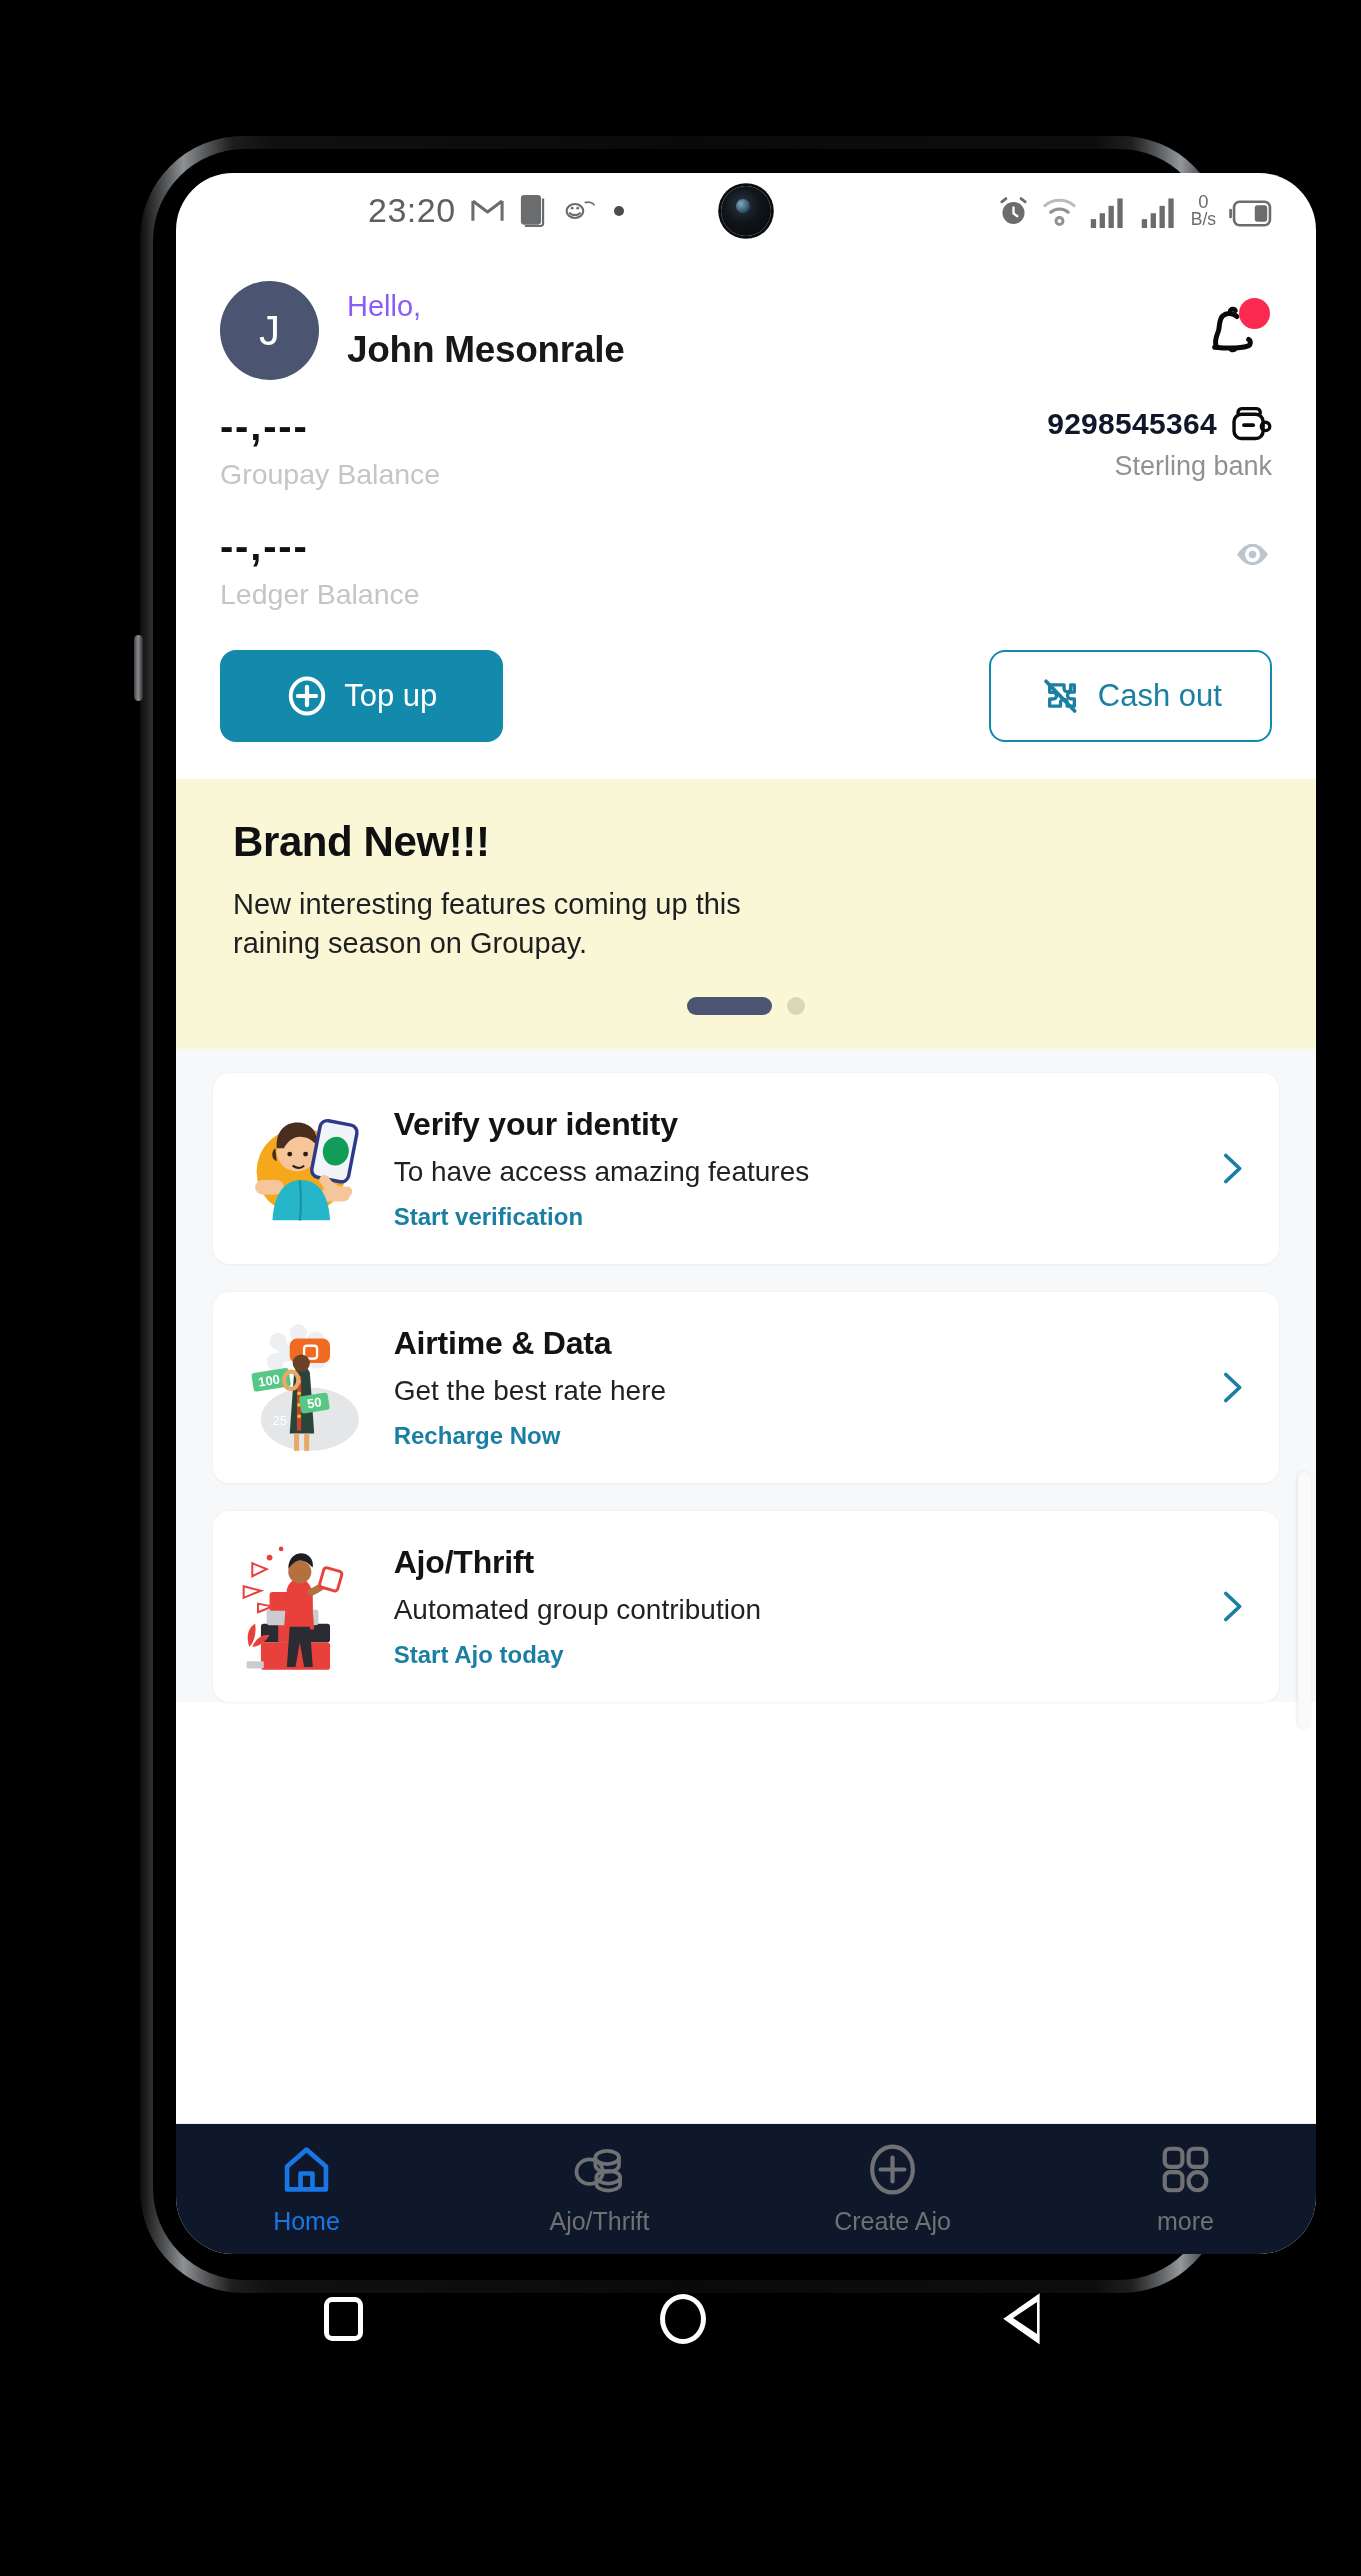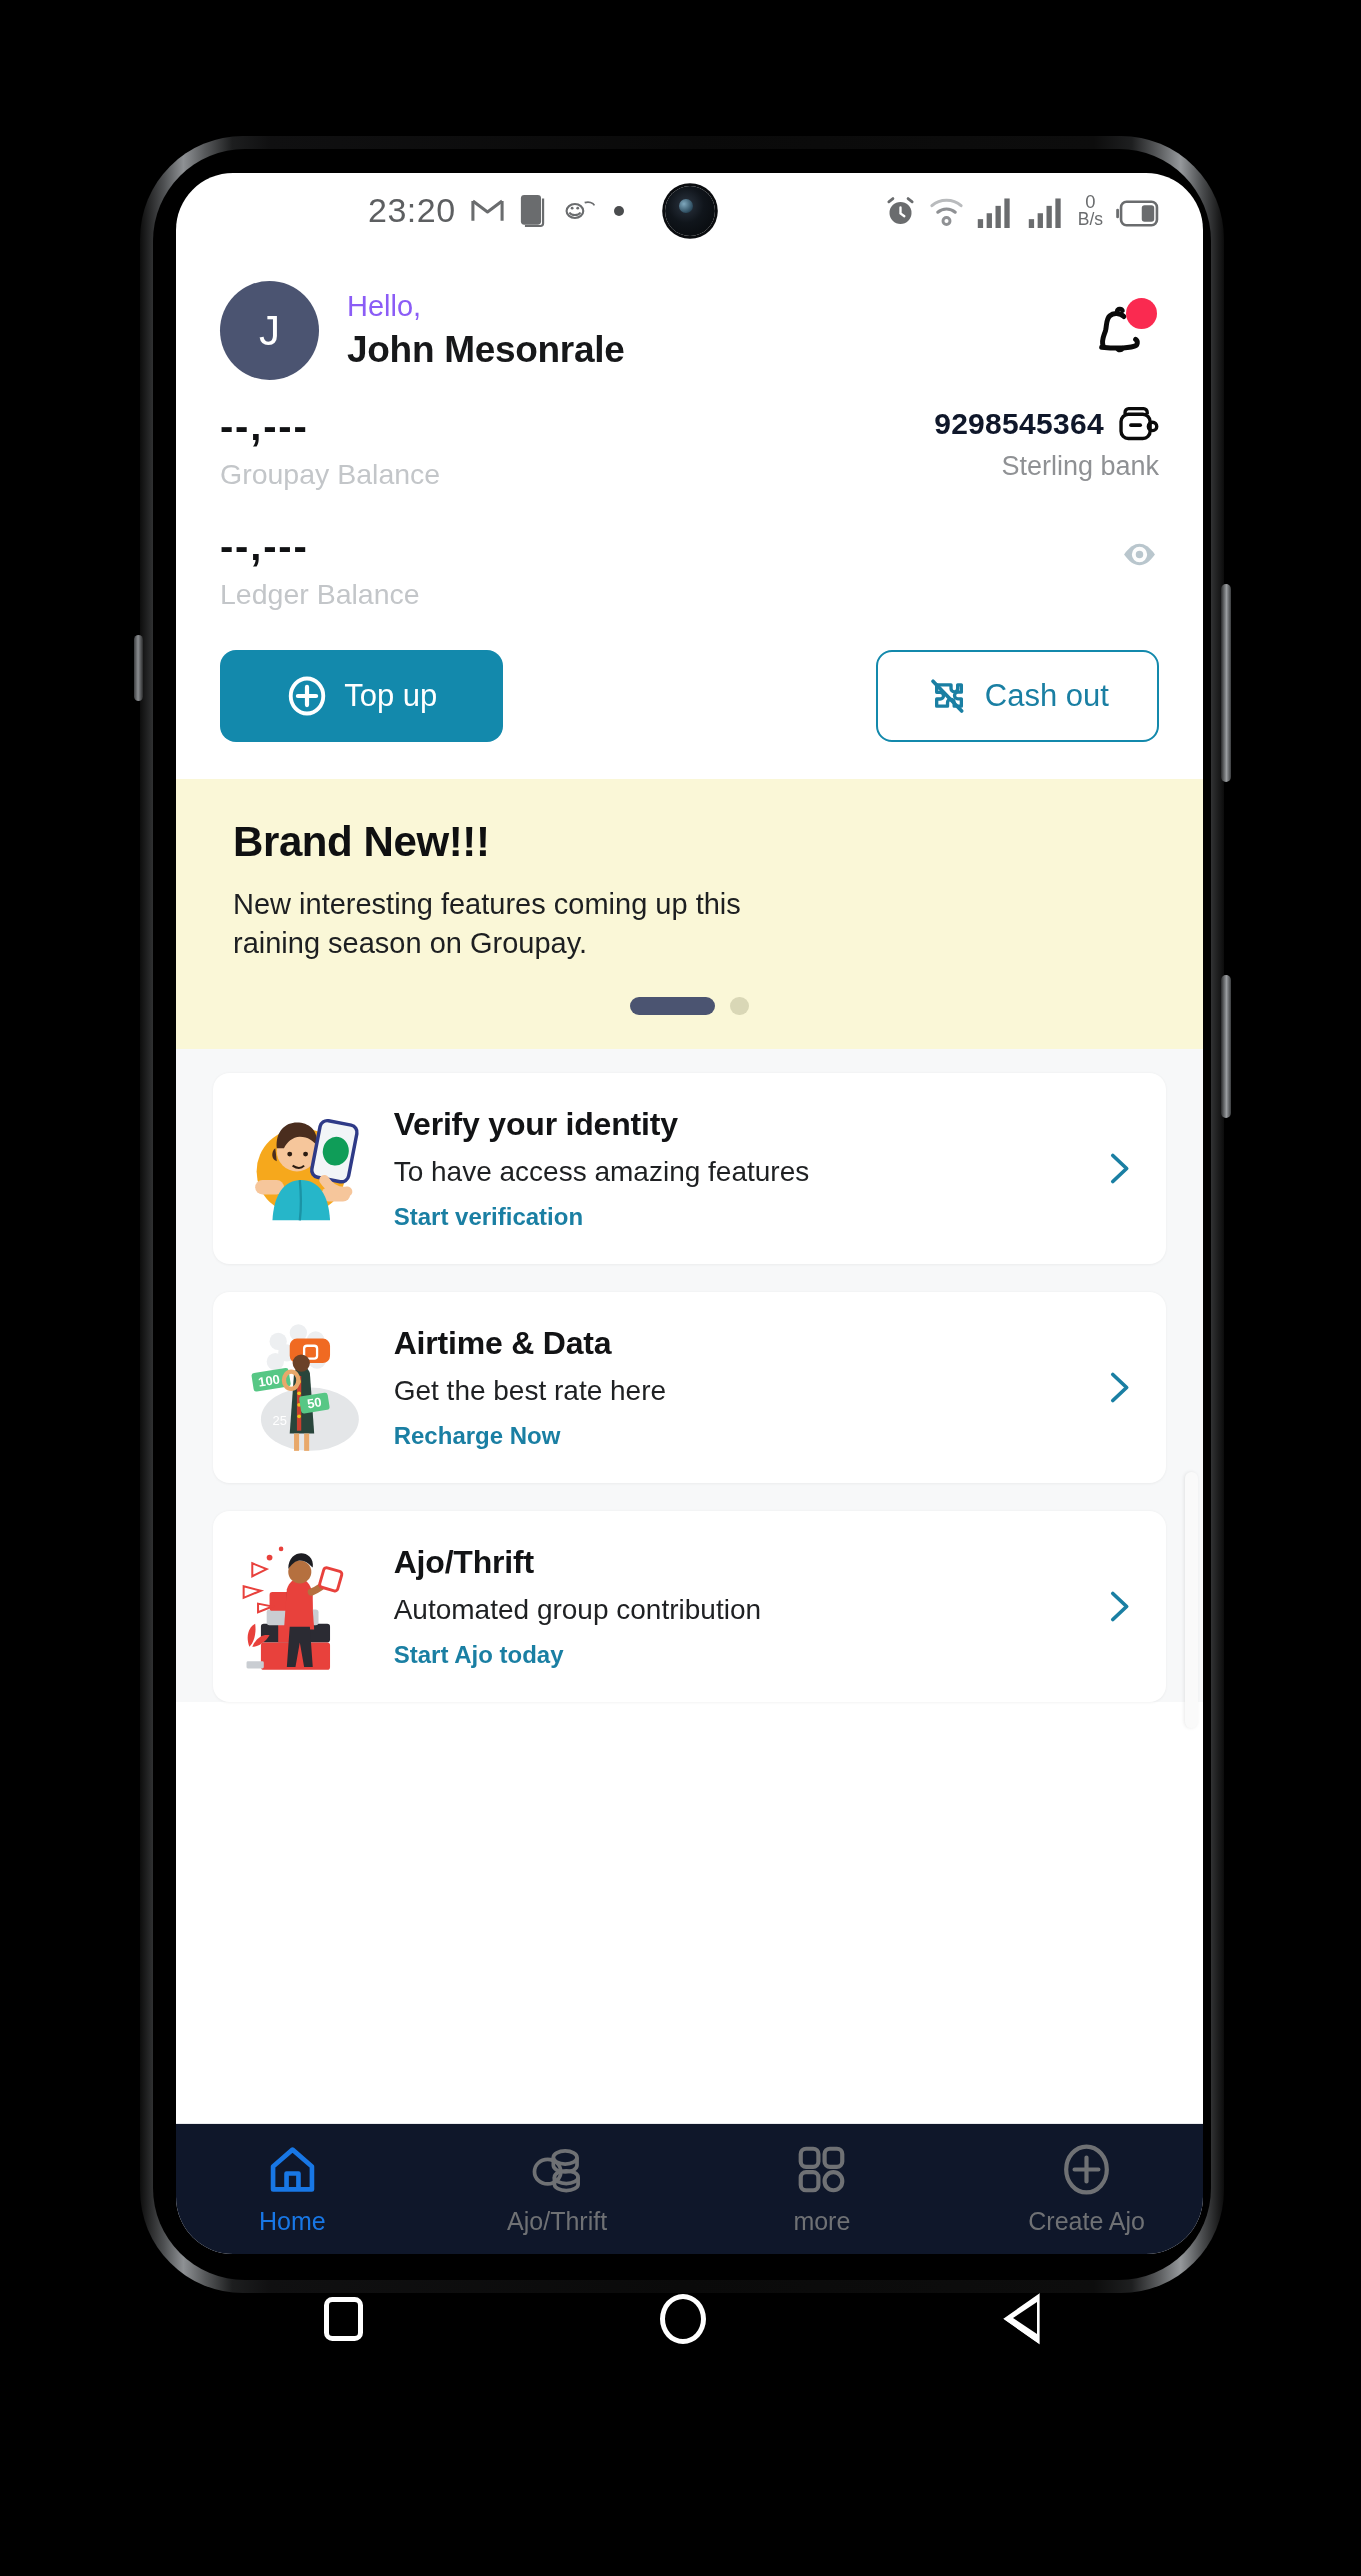--- a/index.html
+++ b/index.html
@@ -39,21 +39,21 @@
     background: linear-gradient(90deg,#2a2b2c,#9a9da0 55%,#3a3c3e);
   }
   .side-btn.right-pwr {
     left: 1221px; top: 975px; width: 10px; height: 143px;
     background: linear-gradient(90deg,#2a2b2c,#9a9da0 55%,#3a3c3e);
   }
 
   
   .screen {
     position: absolute; left: 176px; top: 173px;
-    width: 1027px; height: 2081px;
+    width: 1140px; height: 2081px;
     background: #fff; border-radius: 57px; overflow: hidden;
   }
 
   
   .status-bar {
     height: 75px; display: flex; align-items: center;
     padding: 0 37px; position: relative;
   }
   .sb-left { display: flex; align-items: center; gap: 14px; margin-left: 155px; }
   .sb-time { font-size: 34px; color: #5d5f61; letter-spacing: 0.5px; font-family:"Liberation Sans",sans-serif; }
@@ -442,33 +442,33 @@
           <ellipse cx="16.5" cy="6.5" rx="5.4" ry="3" fill="none" stroke="#6f7174" stroke-width="1.7"></ellipse>
           <path d="M11.1 6.5v3.6c0 1.7 2.4 3 5.4 3s5.4-1.3 5.4-3V6.5" fill="none" stroke="#6f7174" stroke-width="1.7"></path>
           <ellipse cx="8.5" cy="13" rx="6" ry="5.6" fill="none" stroke="#6f7174" stroke-width="1.7"></ellipse>
           <ellipse cx="17" cy="15.5" rx="5.4" ry="2.9" fill="none" stroke="#6f7174" stroke-width="1.7"></ellipse>
           <path d="M11.6 15.5v3.2c0 1.6 2.4 2.9 5.4 2.9s5.4-1.3 5.4-2.9v-3.2" fill="none" stroke="#6f7174" stroke-width="1.7"></path>
         </svg>
         <span class="tab-label">Ajo/Thrift</span>
       </div>
       <div class="tab">
         <svg width="53" height="53" viewBox="0 0 24 24">
+          <ellipse cx="12" cy="12" rx="9.2" ry="10.4" fill="none" stroke="#6f7174" stroke-width="1.9"></ellipse>
+          <path d="M12 6.6v10.8M6.6 12h10.8" stroke="#6f7174" stroke-width="1.9" stroke-linecap="round"></path>
+        </svg>
+        <span class="tab-label">Create Ajo</span>
+      </div>
+      <div class="tab">
+        <svg width="53" height="53" viewBox="0 0 24 24">
           <rect x="2.6" y="2.6" width="8" height="8.2" rx="2.4" fill="none" stroke="#6f7174" stroke-width="1.9"></rect>
           <rect x="13.4" y="2.6" width="8" height="8.2" rx="2.4" fill="none" stroke="#6f7174" stroke-width="1.9"></rect>
           <rect x="2.6" y="13.2" width="8" height="8.2" rx="2.4" fill="none" stroke="#6f7174" stroke-width="1.9"></rect>
           <ellipse cx="17.4" cy="17.3" rx="4" ry="4.1" fill="none" stroke="#6f7174" stroke-width="1.9"></ellipse>
         </svg>
         <span class="tab-label">more</span>
-      </div>
-      <div class="tab">
-        <svg width="53" height="53" viewBox="0 0 24 24">
-          <ellipse cx="12" cy="12" rx="9.2" ry="10.4" fill="none" stroke="#6f7174" stroke-width="1.9"></ellipse>
-          <path d="M12 6.6v10.8M6.6 12h10.8" stroke="#6f7174" stroke-width="1.9" stroke-linecap="round"></path>
-        </svg>
-        <span class="tab-label">Create Ajo</span>
       </div>
     </div>
 
   </div>
 
   <div class="android-nav">
     <div class="nav-square"></div>
     <div class="nav-circle"></div>
     <div class="nav-tri"></div>
   </div>

